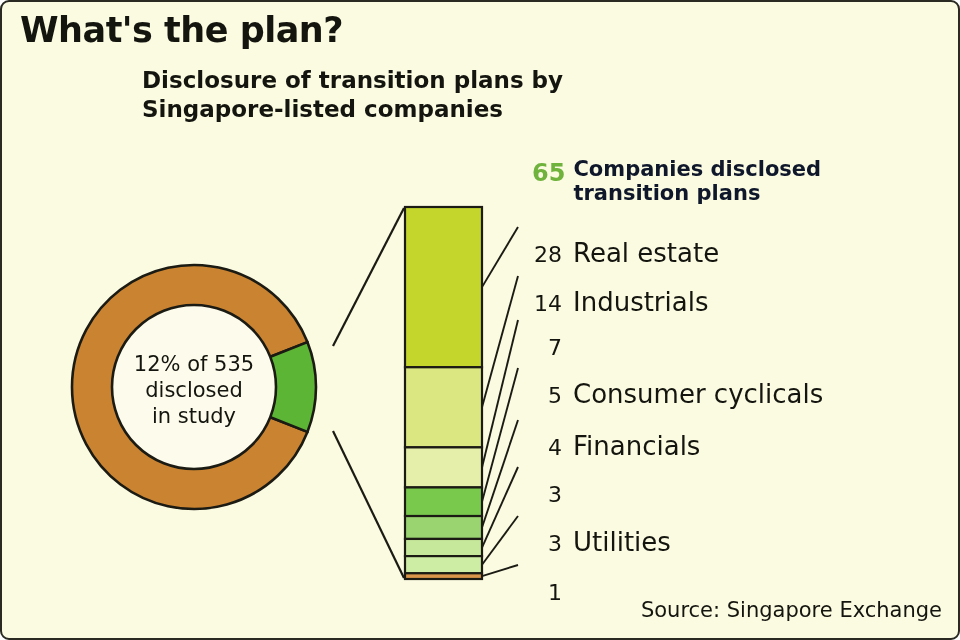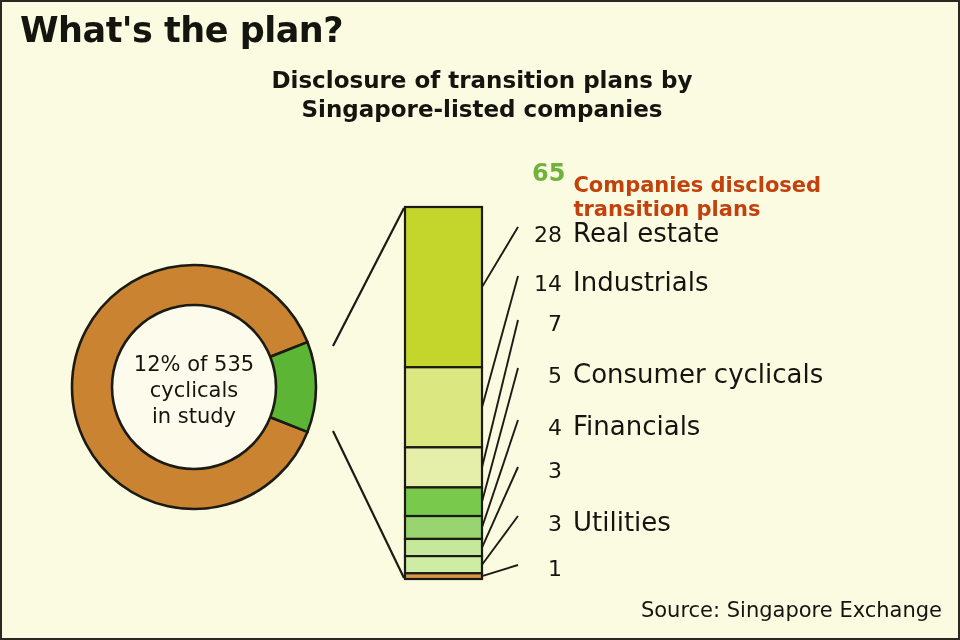--- a/index.html
+++ b/index.html
@@ -31,21 +31,20 @@
     font-weight: bold;
     letter-spacing: -0.5px;
     color: #15150f;
     white-space: nowrap;
   }
   #subtitle {
     position: absolute;
     left: 140px;
     top: 64px;
     width: 680px;
-    text-align: center;
     font-size: 23px;
     font-weight: bold;
     line-height: 1.28;
     color: #15150f;
   }
   #subtitle .l2 { display: block; }
 
   #headline {
     position: absolute;
     left: 530px;
@@ -76,20 +75,21 @@
     align-items: baseline;
     gap: 11px;
     white-space: nowrap;
   }
   .seg-label .sl-num {
     font-size: 22px;
     font-weight: normal;
     color: #15150f;
     text-align: right;
     min-width: 30px;
+    margin-top: 24px;
   }
   .seg-label .sl-name {
     font-size: 26px;
     font-weight: normal;
     color: #15150f;
   }
 
   #donut-center {
     position: absolute;
     left: 103px;
@@ -109,48 +109,48 @@
     bottom: 16px;
     font-size: 21px;
     color: #15150f;
     white-space: nowrap;
   }
   svg { position: absolute; left: 0; top: 0; }
 </style>
 </head>
 <body>
 
-<div id="canvas" style="background: rgb(251, 251, 226);">
+<div id="canvas" style="background: rgb(251, 251, 226); border-radius: 9px;">
 
   <div id="title" class="hand">What's the plan?</div>
 
   <div id="subtitle" class="hand">
     <span class="l1">Disclosure of transition plans by</span>
     <span class="l2">Singapore-listed companies</span>
   </div>
 
   <div id="headline">
     <div class="hl-num" style="color: rgb(111, 178, 60);">65</div>
-    <div class="hl-text" style="color: #c2410c; margin-top: 16px;">
+    <div class="hl-text" style="color: #0f172a;">
       <span>Companies disclosed</span>
       <span>transition plans</span>
     </div>
   </div>
 
   <svg id="donut-svg" width="400" height="320" viewBox="0 0 400 320" style="left:0px; top:225px;">
     <g>
       <path id="donut-remainder" fill="#ca8330" stroke="#1b1b14" stroke-width="2.6" stroke-linejoin="round" d="M 192 160 L 305.43273127836665 204.91119542753074 A 122 122 0 1 1 305.43273127836665 115.0888045724693 Z"></path>
       <path id="donut-disclosed" fill="#5cb535" stroke="#1b1b14" stroke-width="2.6" stroke-linejoin="round" d="M 192 160 L 305.43273127836665 115.0888045724693 A 122 122 0 0 1 305.43273127836665 204.91119542753074 Z"></path>
       <circle id="donut-hole" cx="192" cy="160" r="82" fill="#fdfcec" stroke="#1b1b14" stroke-width="2.6"></circle>
     </g>
   </svg>
 
   <div id="donut-center" class="hand">
     <span>12% of 535</span>
-    <span>cyclicals</span>
+    <span>disclosed</span>
     <span>in study</span>
   </div>
 
   <svg id="bar-svg" width="960" height="640" viewBox="0 0 960 640">
     <g id="callout-lines">
       <line x1="331" y1="344" x2="402" y2="206" stroke="#1b1b14" stroke-width="2.2"></line>
       <line x1="331" y1="429" x2="402" y2="576" stroke="#1b1b14" stroke-width="2.2"></line>
     </g>
     <g id="bar-segments">
         <rect x="403" y="205" width="77" height="160.24615384615385" fill="#c4d62c" stroke="#1b1b14" stroke-width="2.2"></rect>

